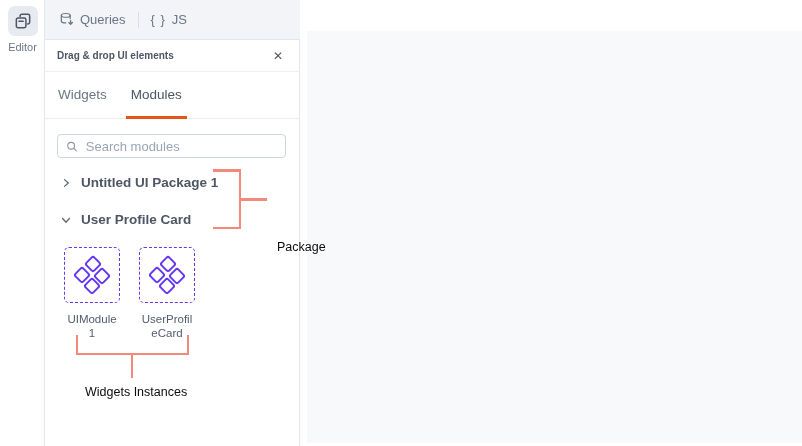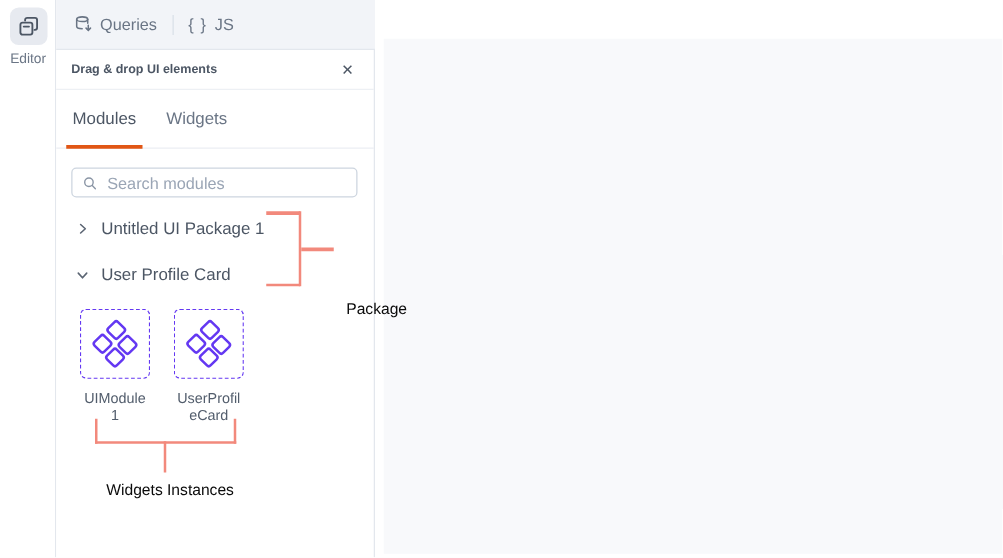--- a/index.html
+++ b/index.html
@@ -72,21 +72,21 @@
   .search-box input {
     border: none; outline: none; width: 100%; font-size: 13px;
     font-family: "Liberation Sans", sans-serif; color: #4C5664; background: transparent;
   }
   .search-box input::placeholder { color: #9AA5B5; }
   .tree { margin-top: 6px; }
   .tree-row {
     height: 37px; display: flex; align-items: center; gap: 9px;
     padding-left: 15px; cursor: pointer;
   }
-  .tree-label { font-size: 13.5px; font-weight: 400; color: #4C5664; }
+  .tree-label { font-size: 13.5px; font-weight: 700; color: #4C5664; }
   .modules-grid { display: flex; gap: 9px; padding-left: 14px; margin-top: 9px; }
   .module-item { width: 66px; display: flex; flex-direction: column; align-items: center; cursor: grab; }
   .module-card {
     width: 56px; height: 56px; border: 1.5px dashed #6438F2; border-radius: 5px;
     background: #fff; display: flex; align-items: center; justify-content: center;
   }
   .module-name {
     margin-top: 9px; width: 56px; text-align: center; font-size: 11.5px;
     line-height: 14px; color: #525D6C; word-break: break-all;
   }
@@ -132,22 +132,22 @@
     </div>
   </div>
 
   <div class="panel">
     <div class="panel-header">
       <span class="panel-title">Drag &amp; drop UI elements</span>
       <span class="panel-close">✕</span>
     </div>
 
     <div class="panel-tabs">
+      <div class="ptab">Widgets</div>
       <div class="ptab active">Modules</div>
-      <div class="ptab">Widgets</div>
     </div>
 
     <div class="search-wrap">
       <div class="search-box">
         <svg width="13" height="13" viewBox="0 0 16 16" fill="none" stroke="#8A95A5" stroke-width="1.5" stroke-linecap="round">
           <circle cx="7" cy="7" r="4.6"></circle>
           <path d="M10.6 10.6 L14 14"></path>
         </svg>
         <input type="text" placeholder="Search modules" style="">
       </div>

